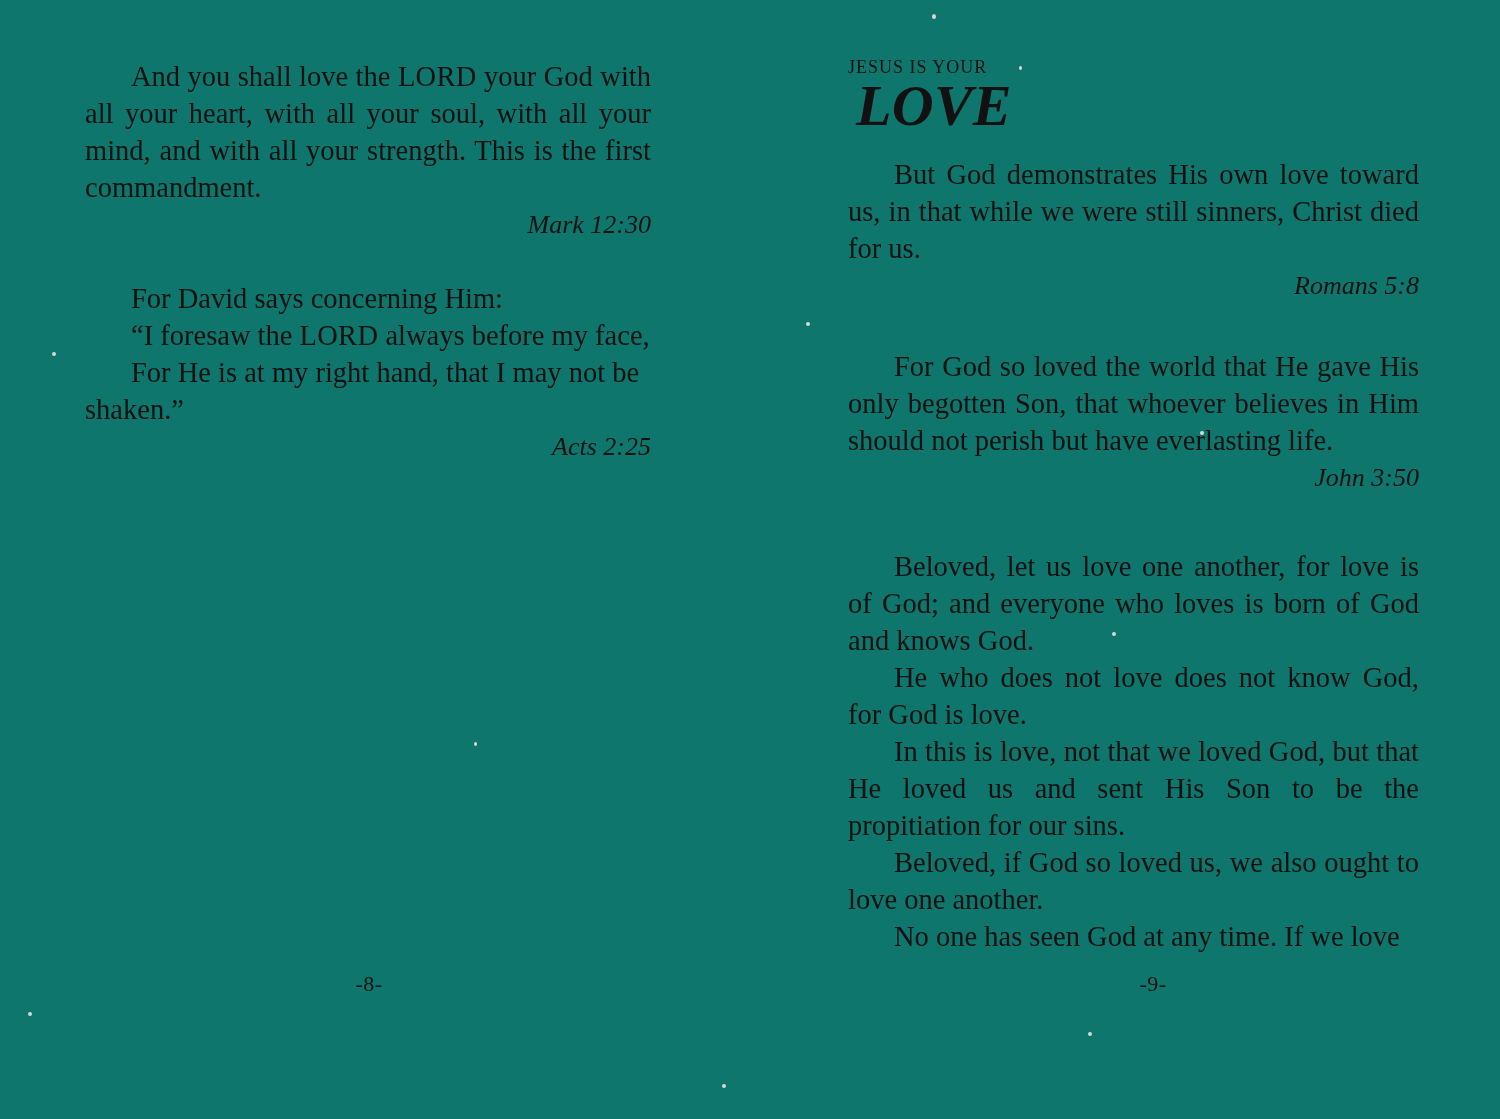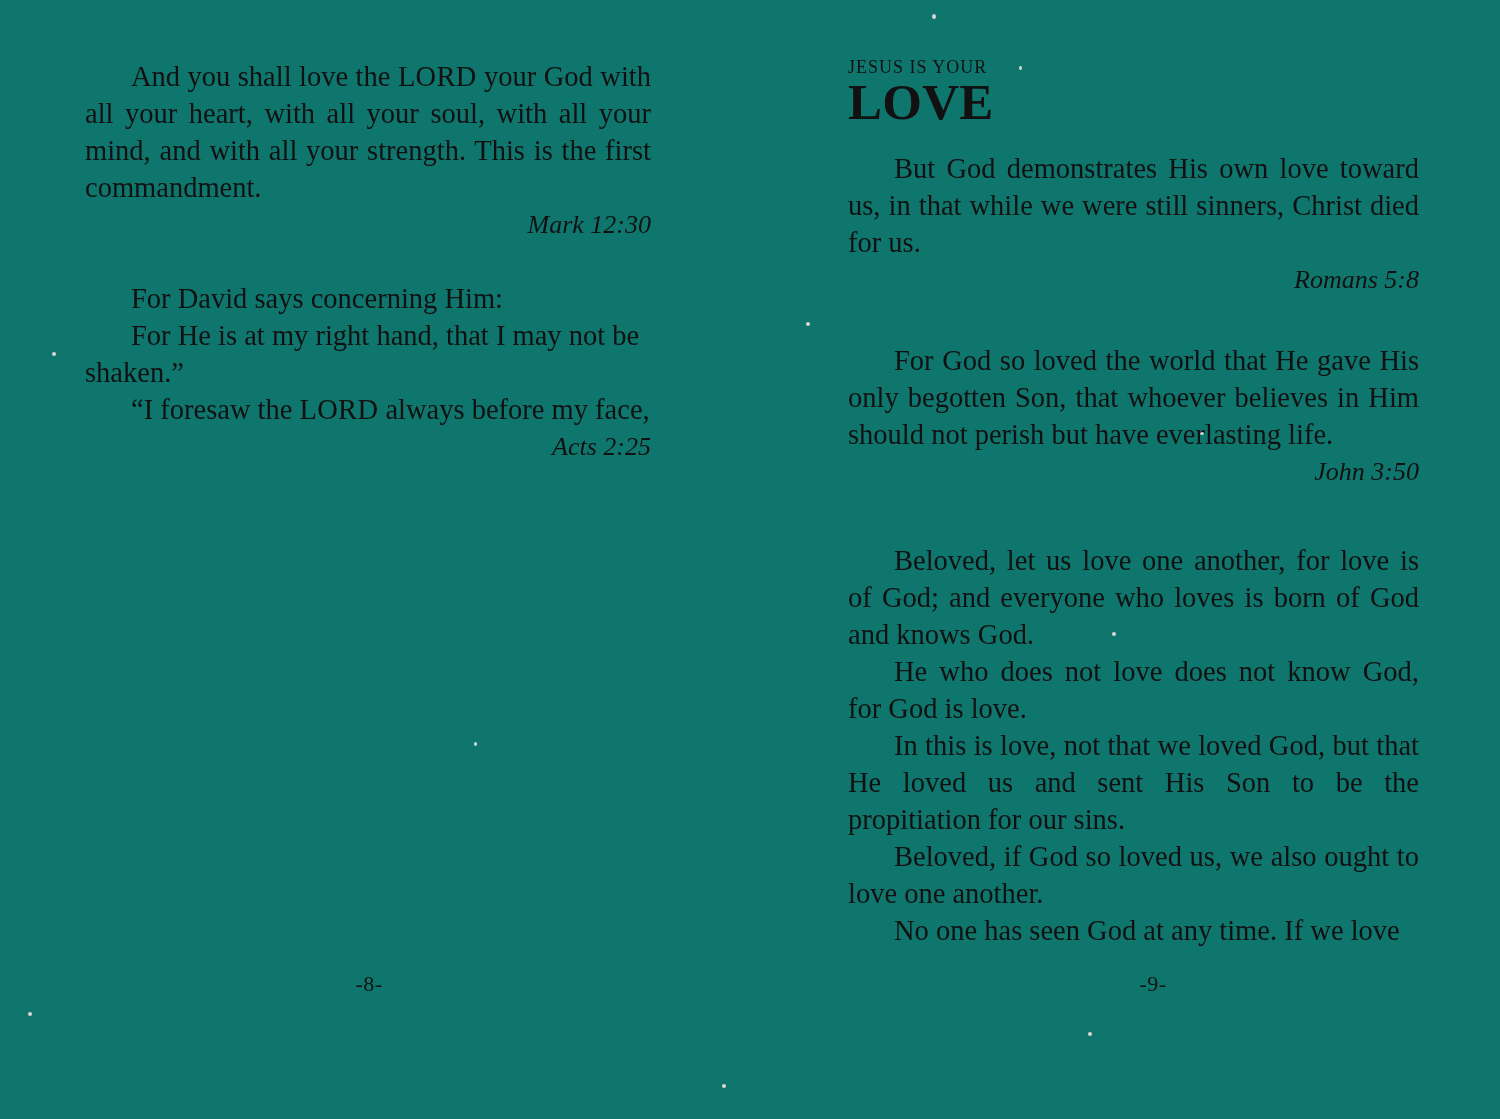--- a/index.html
+++ b/index.html
@@ -38,26 +38,27 @@
 
   .chapter-kicker {
     font-size: 18px;
     letter-spacing: 0.055em;
     line-height: 1.0;
     margin: 0 0 3px 0;
     white-space: nowrap;
     font-variant: normal;
   }
   .chapter-title {
-    font-size: 51px;
+    font-size: 58px;
     font-weight: bold;
     line-height: 0.92;
     letter-spacing: 0.005em;
-    margin: 0 0 24px 0;
+    margin: 0 0 24px 8px;
     white-space: nowrap;
+    font-style: italic;
   }
 
   .passage {
     margin: 0 0 0 0;
   }
 
   .para {
     margin: 0;
     font-size: 28.5px;
     line-height: 37px;
@@ -131,22 +132,22 @@
 
       <div class="passage">
         <p class="para"><span>And you shall love the </span><span class="smallcaps"><span>L</span><span>ORD</span></span><span> your God with all your heart, with all your soul, with all your mind, and with all your strength. This is the first commandment.</span></p>
         <p class="citation">Mark 12:30</p>
       </div>
 
       <div class="gap-sm"></div>
 
       <div class="passage">
         <p class="poem-line">For David says concerning Him:</p>
+        <p class="poem-line"><span>“I foresaw the </span><span class="smallcaps"><span>L</span><span>ORD</span></span><span> always before my face,</span></p>
         <p class="poem-line">For He is at my right hand, that I may not be shaken.”</p>
-        <p class="poem-line"><span>“I foresaw the </span><span class="smallcaps"><span>L</span><span>ORD</span></span><span> always before my face,</span></p>
         <p class="citation">Acts 2:25</p>
       </div>
 
     </div>
     <div class="folio">-8-</div>
   </div>
 
   <div class="page page-right">
     <div class="column">
 

